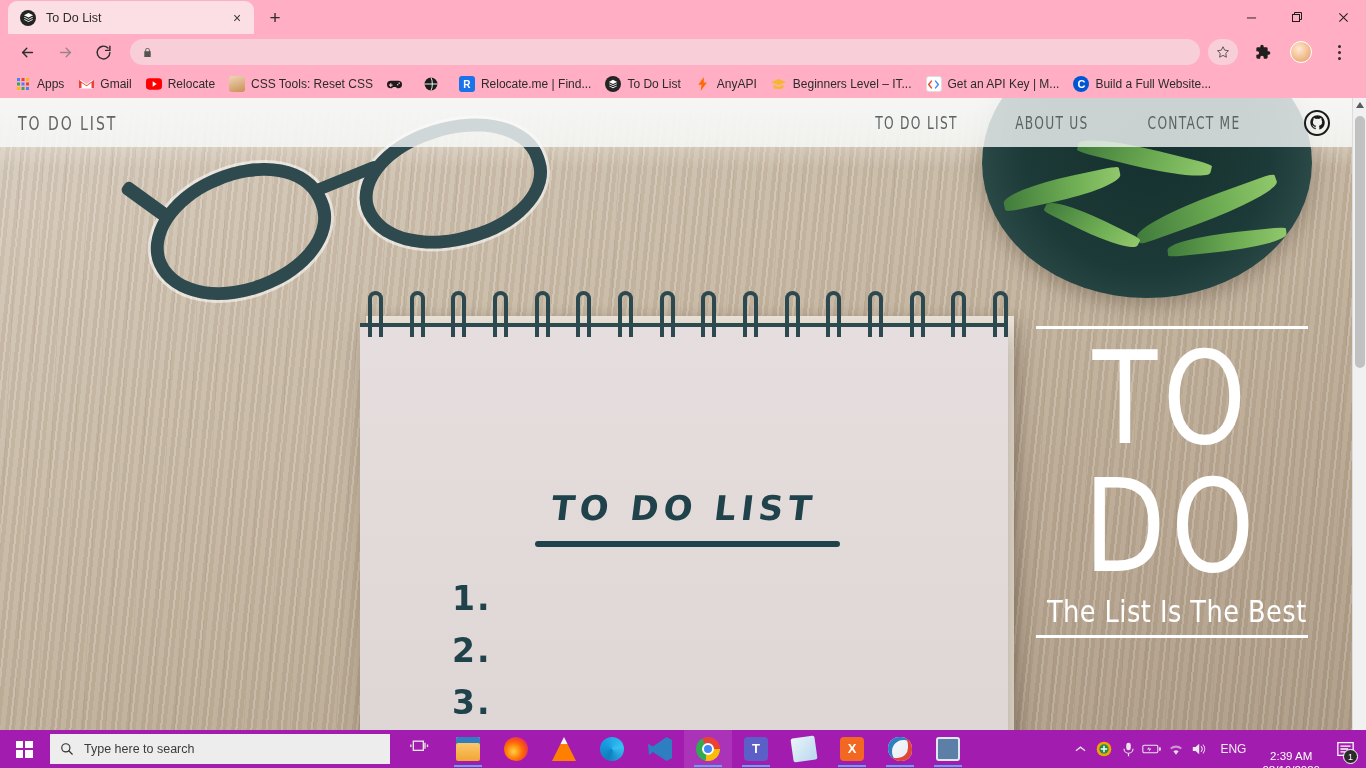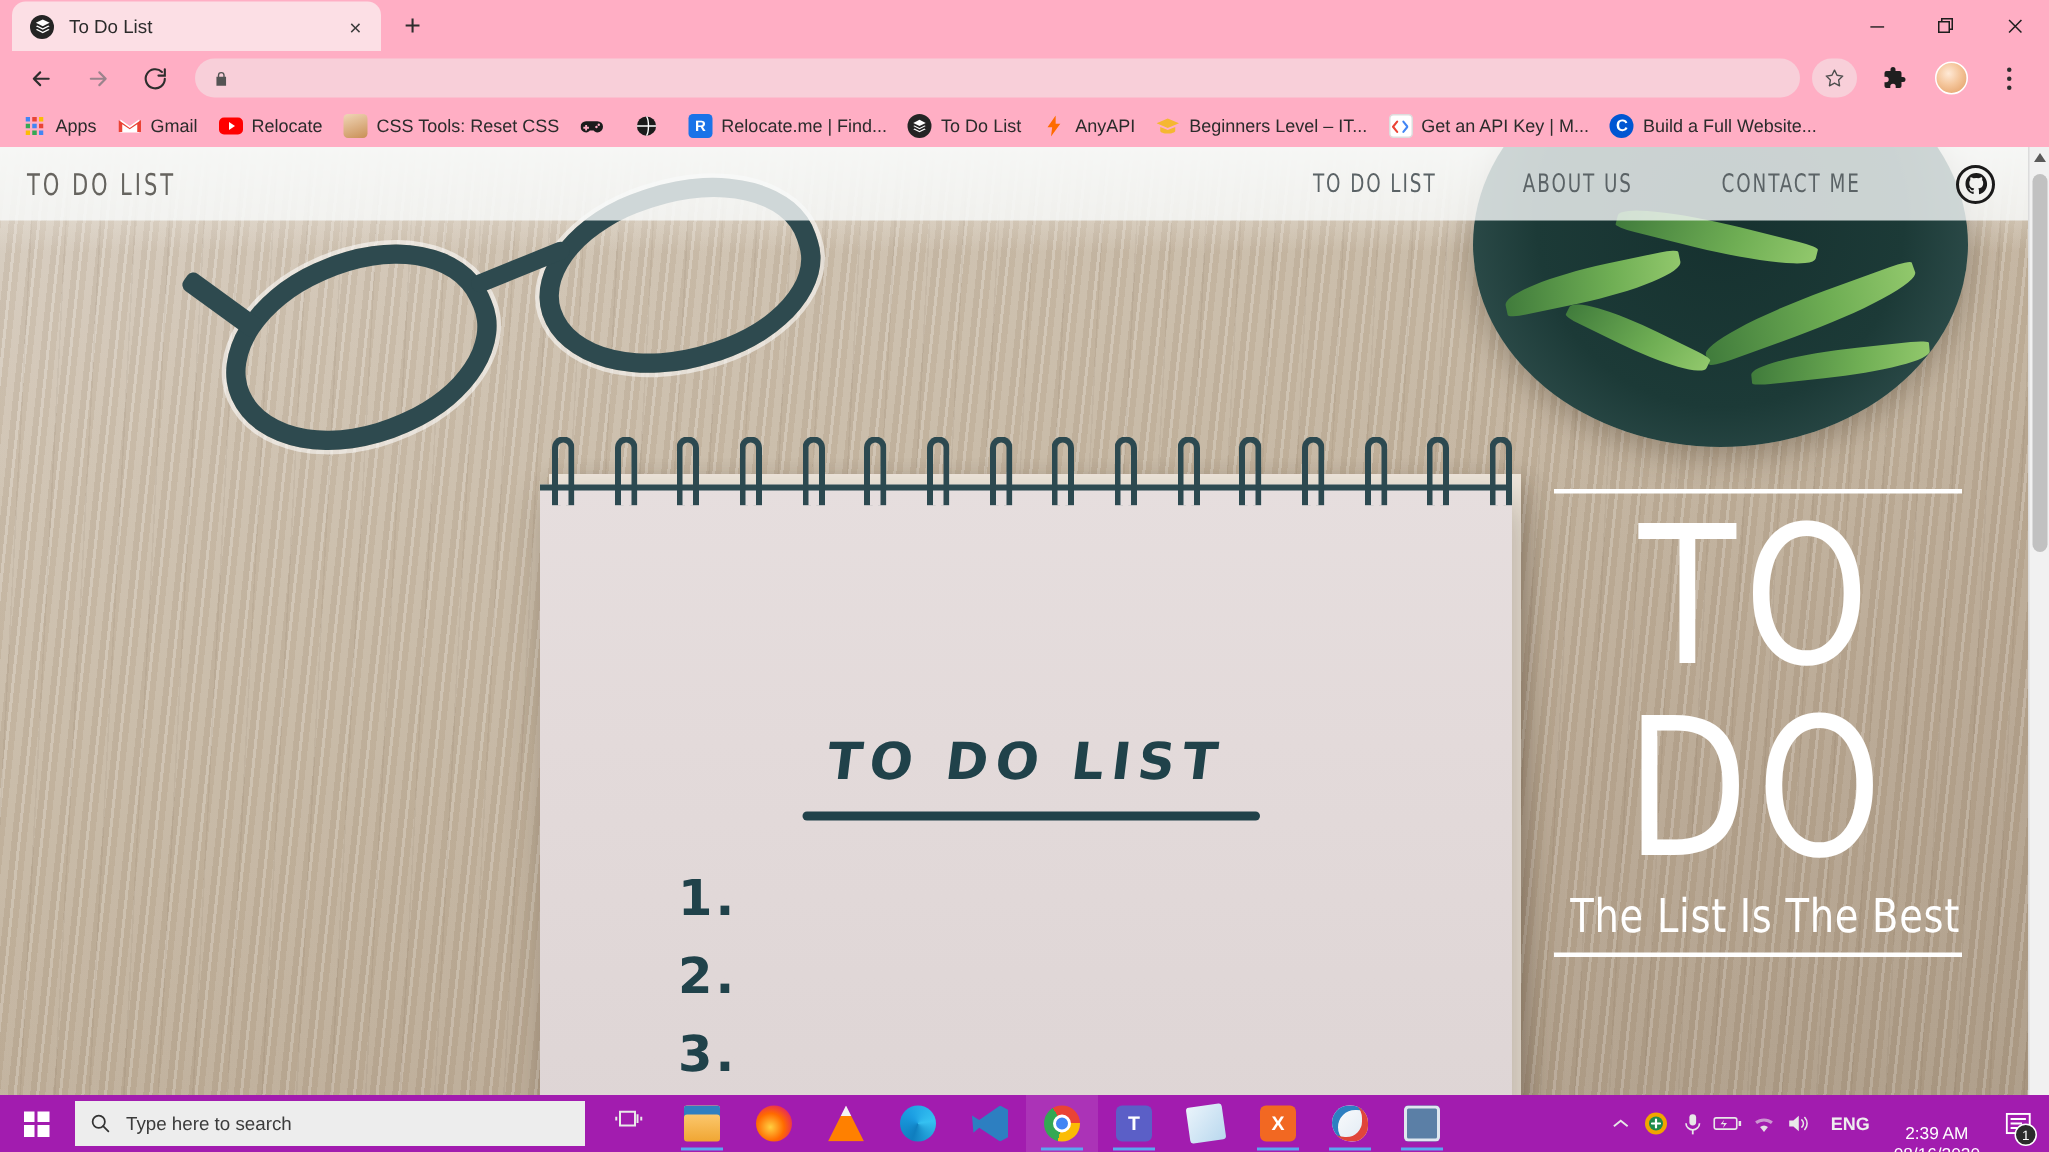--- a/index.html
+++ b/index.html
@@ -271,21 +271,21 @@
   .tb-items { display: flex; align-items: center; margin-left: 6px; }
   .tb-item {
     width: 48px; height: 38px; position: relative;
     display: flex; align-items: center; justify-content: center;
   }
   .tb-item.active { background: rgba(255,255,255,.10); }
   .tb-item .ul { position: absolute; bottom: 1px; left: 10px; width: 28px; height: 2px; background: #5aa7f0; }
   .appico { width: 24px; height: 24px; border-radius: 4px; position: relative; display:block; }
   .tray { margin-left: auto; display: flex; align-items: center; height: 38px; padding-right: 4px; }
   .tray-ico { width: 24px; height: 38px; display: flex; align-items: center; justify-content: center; color: #e8e8e8; }
-  .tray-lang { font-size: 12px; color: #eee; padding: 0 8px; font-weight: bold; }
+  .tray-lang { font-size: 12px; color: #eee; padding: 0 8px; }
   .clock { color: #fff; font-size: 11.5px; line-height: 14px; text-align: center; padding: 0 8px; margin-top: 28px; }
   .notif { width: 34px; height: 38px; display: flex; align-items: center; justify-content: center; position: relative; color: #fff; }
   .notif-badge {
     position: absolute; right: 4px; bottom: 4px;
     width: 15px; height: 15px; border-radius: 50%;
     border: 1.5px solid #fff; background: #2b2b2b; color: #fff;
     font-size: 9px; display: flex; align-items: center; justify-content: center;
   }
 </style>
 </head>

